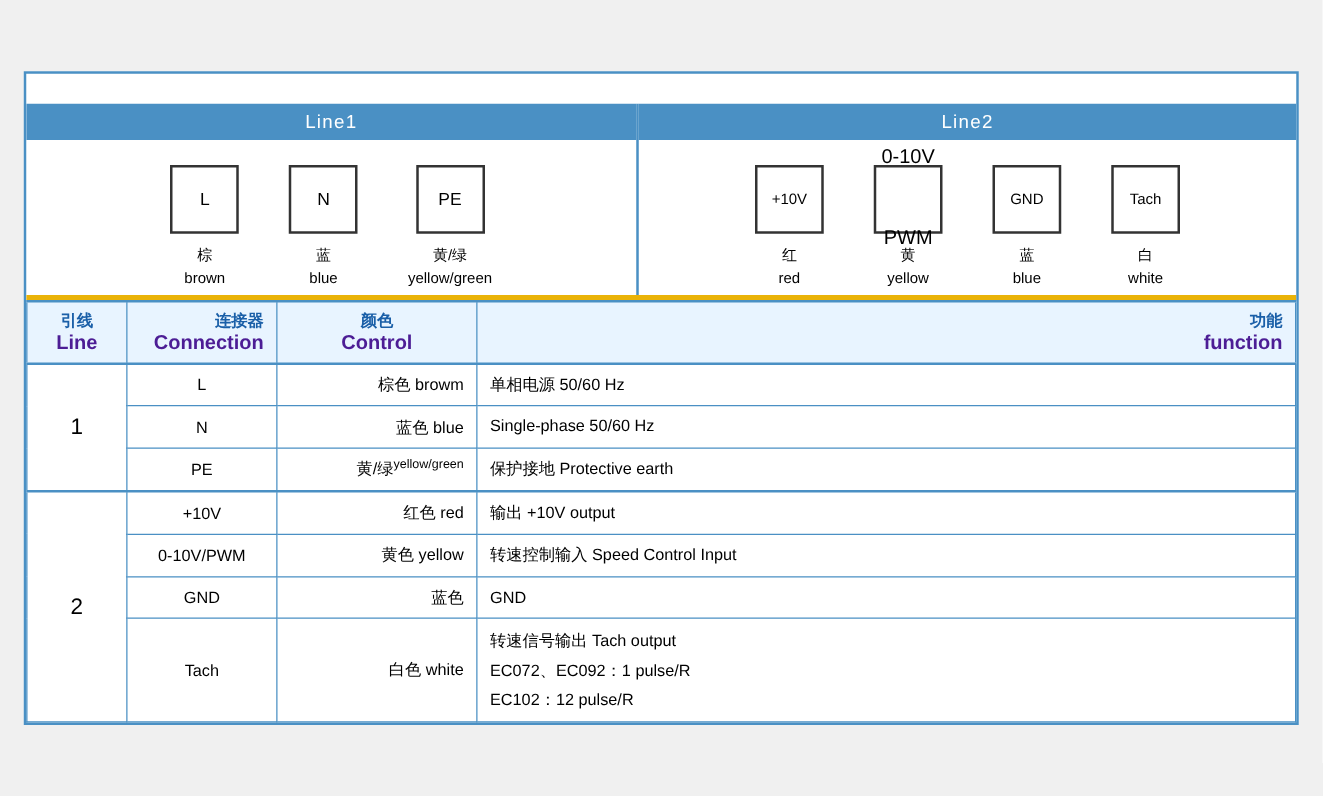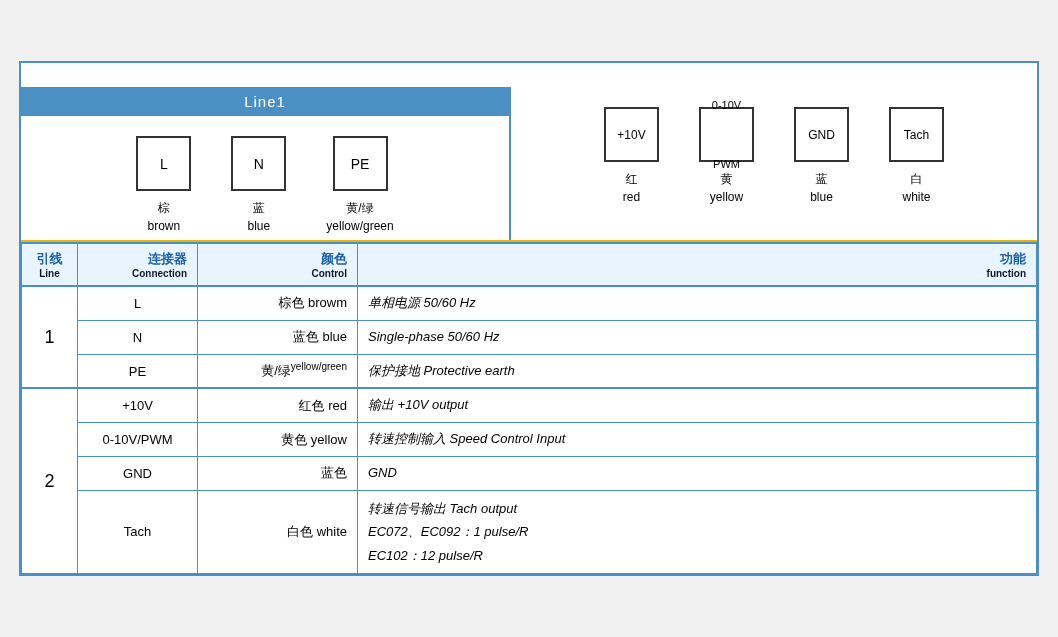--- a/index.html
+++ b/index.html
@@ -15,21 +15,21 @@
     .main-container {
       background: white;
       border: 2px solid #4a90c4;
       width: 1020px;
       font-size: 13px;
     }
 
     
     .diagram-section {
       display: flex;
-      border-bottom: 2px solid #eab308;
+      border-bottom: 4px solid #eab308;
       margin-top: 24px;
     }
     .line1-area {
       flex: 0 0 490px;
       border-right: 2px solid #4a90c4;
     }
     .line2-area {
       flex: 1;
     }
     .line-header {
@@ -83,61 +83,60 @@
     }
     .table-section th, .table-section td {
       border: 1px solid #4a90c4;
       padding: 6px 10px;
       vertical-align: middle;
     }
     .table-section thead tr {
       background: #e8f4ff;
     }
     .th-line {
-      width: 56px;
+      width: 80px;
       text-align: center;
     }
     .th-conn {
       width: 120px;
       text-align: right;
     }
     .th-colour {
       width: 160px;
-      text-align: right;
+      text-align: center;
     }
     .th-func {
       text-align: right;
     }
     .th-label-cn {
       font-size: 13px;
       color: #1a5fa8;
       font-weight: bold;
     }
     .th-label-en {
-      font-size: 10px;
-      color: #0f172a;
+      font-size: 16px;
+      color: #4c1d95;
     }
     .td-line {
       text-align: center;
       font-size: 18px;
       border-right: 2px solid #4a90c4;
     }
     .td-conn {
       text-align: center;
     }
     .td-colour {
       text-align: right;
     }
     .td-colour .sub {
       font-size: 10px;
       vertical-align: super;
     }
     .td-func {
       line-height: 1.6;
-      font-style: italic;
     }
     .row-group-border {
       border-top: 2px solid #4a90c4;
     }
     .diagram-area-wrapper {
       position: relative;
       overflow: hidden;
     }
   </style>
 </head>
@@ -162,27 +161,30 @@
             <div class="connector-label">蓝<br>blue</div>
           </div>
           <div class="connector-item">
             <div class="connector-box">PE</div>
             <div class="connector-label">黄/绿<br>yellow/green</div>
           </div>
         </div>
       </div>
 
       <div class="line2-area">
+        <div class="line-header">
+          <span>Line2</span>
+        </div>
         <div class="connector-row">
           <div class="connector-item">
             <div class="connector-box" style="font-size:12px;">+10V</div>
             <div class="connector-label">红<br>red</div>
           </div>
           <div class="connector-item">
-            <div class="connector-box two-line" style="font-size:11px; gap:44px;">
+            <div class="connector-box two-line" style="font-size:16px; gap:44px;">
               <span>0-10V</span>
               <span>PWM</span>
             </div>
             <div class="connector-label">黄<br>yellow</div>
           </div>
           <div class="connector-item">
             <div class="connector-box" style="font-size:12px;">GND</div>
             <div class="connector-label">蓝<br>blue</div>
           </div>
           <div class="connector-item">

